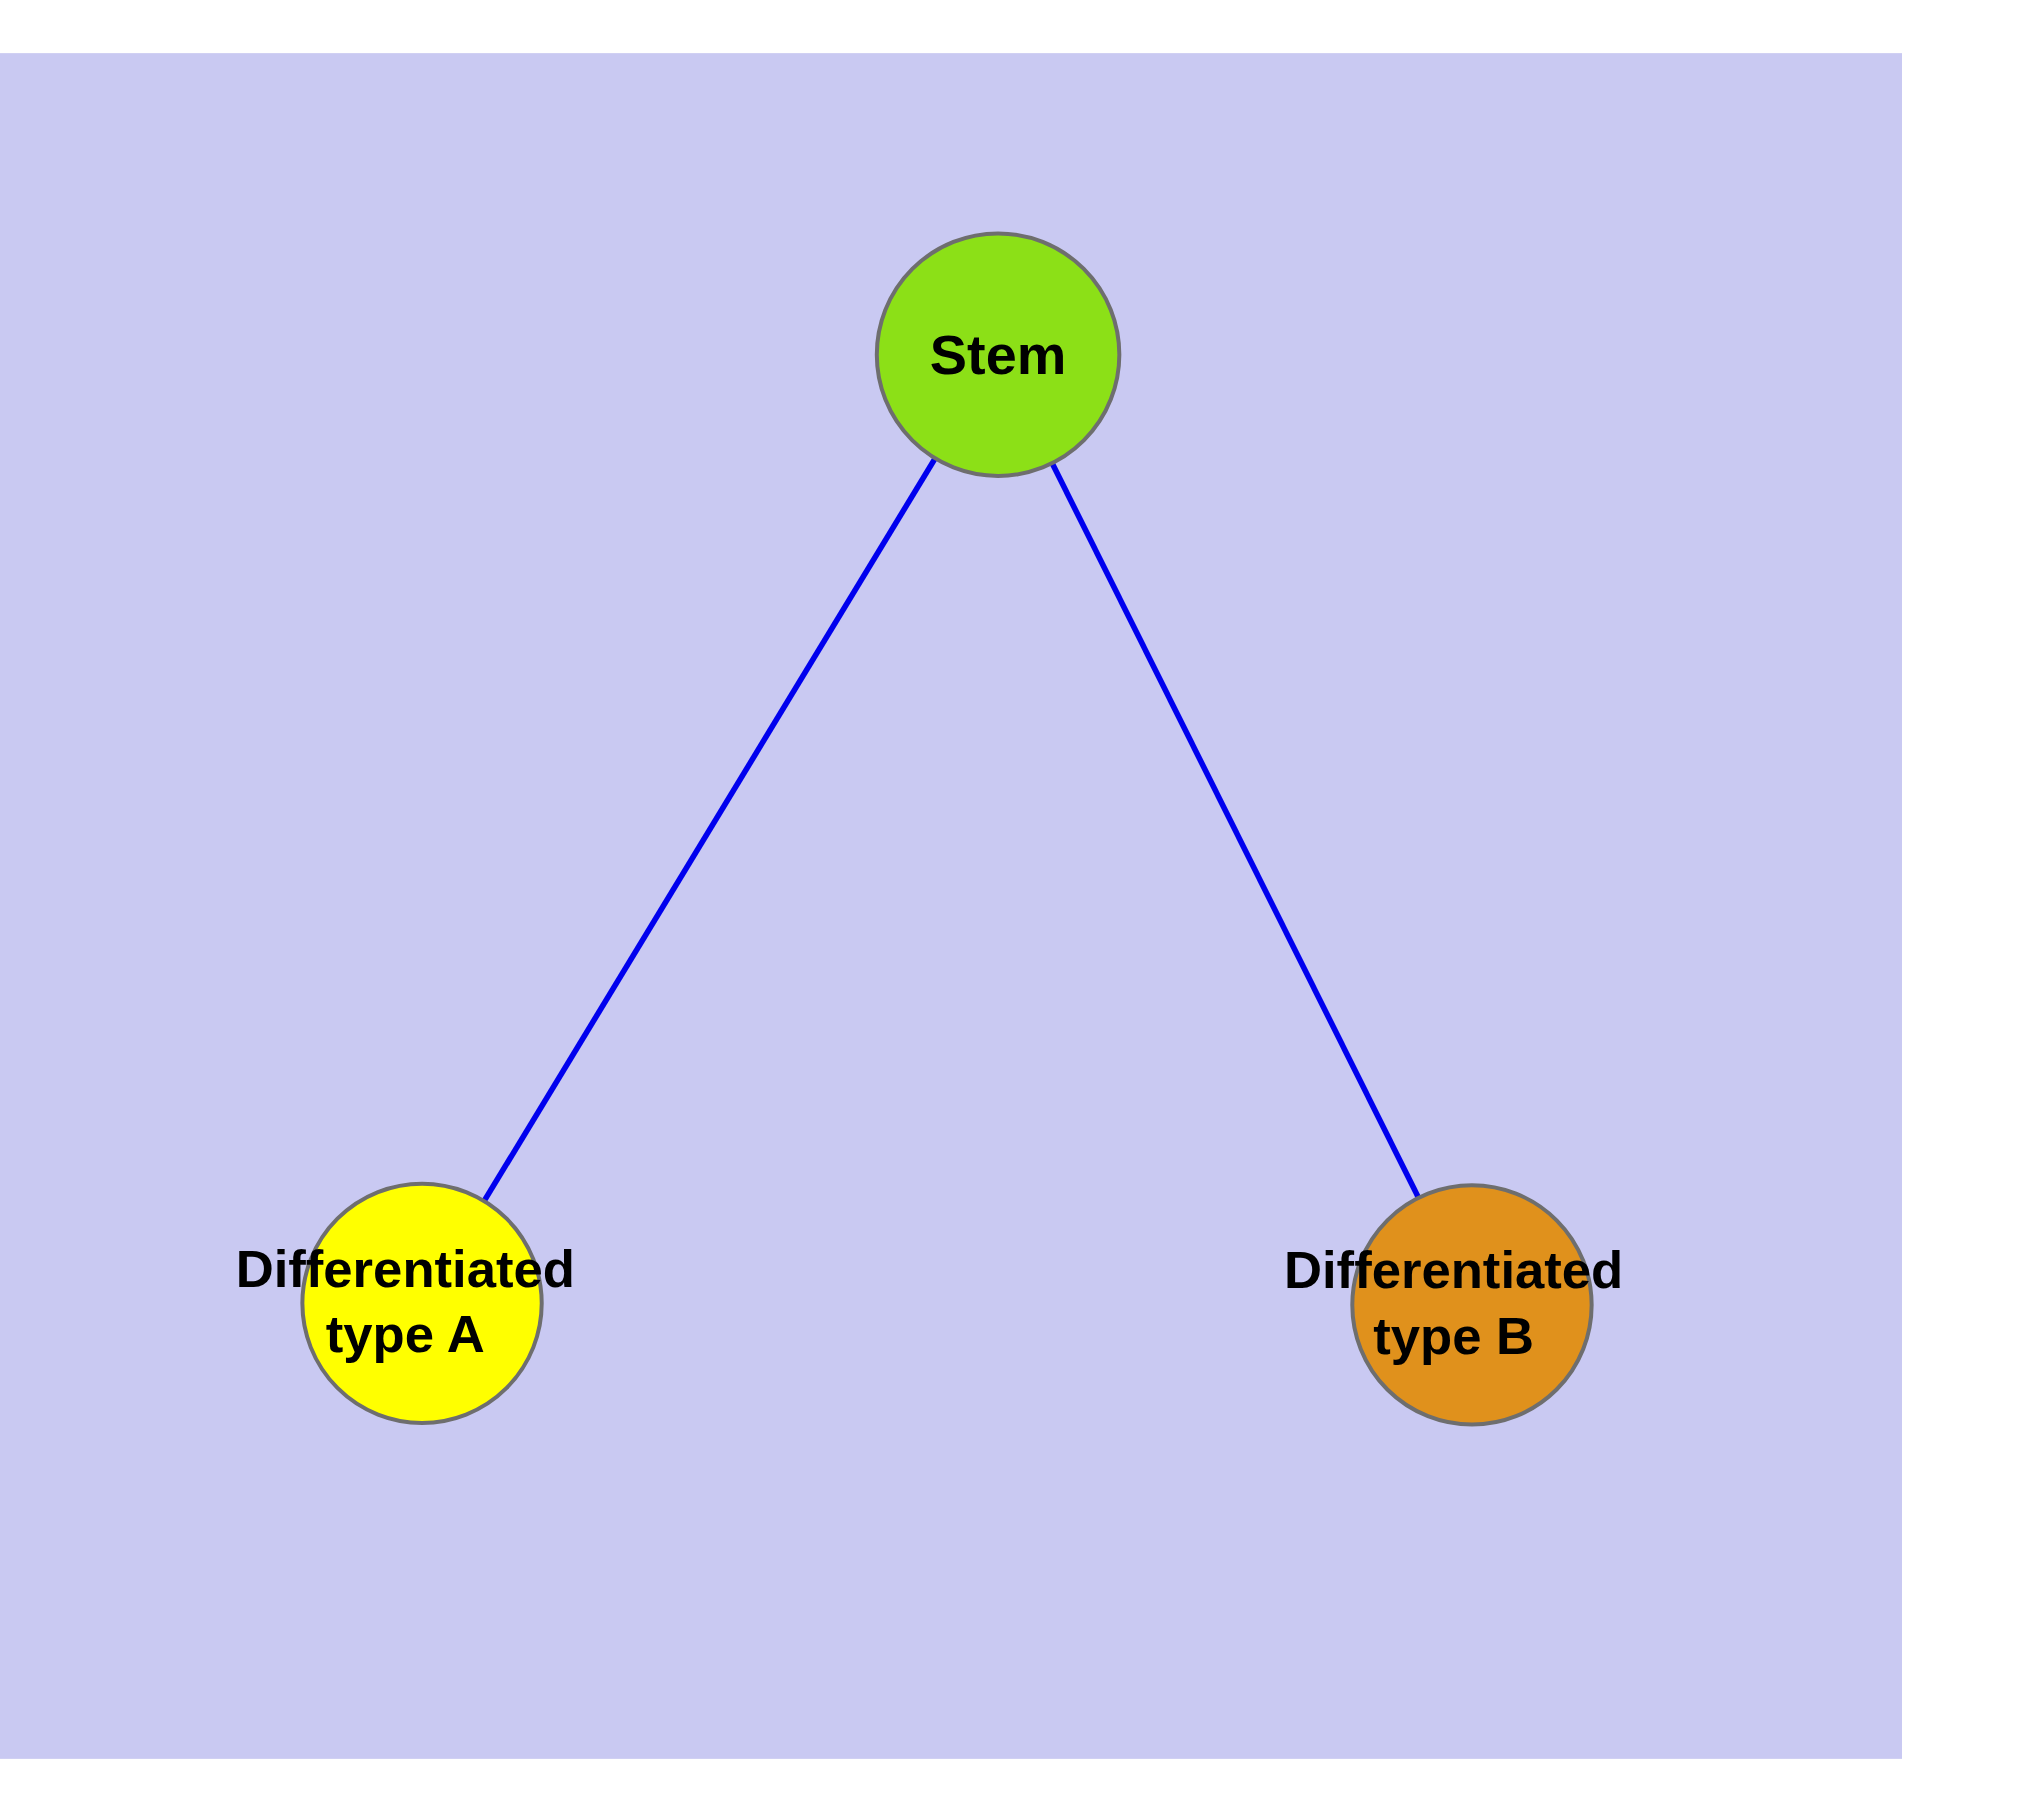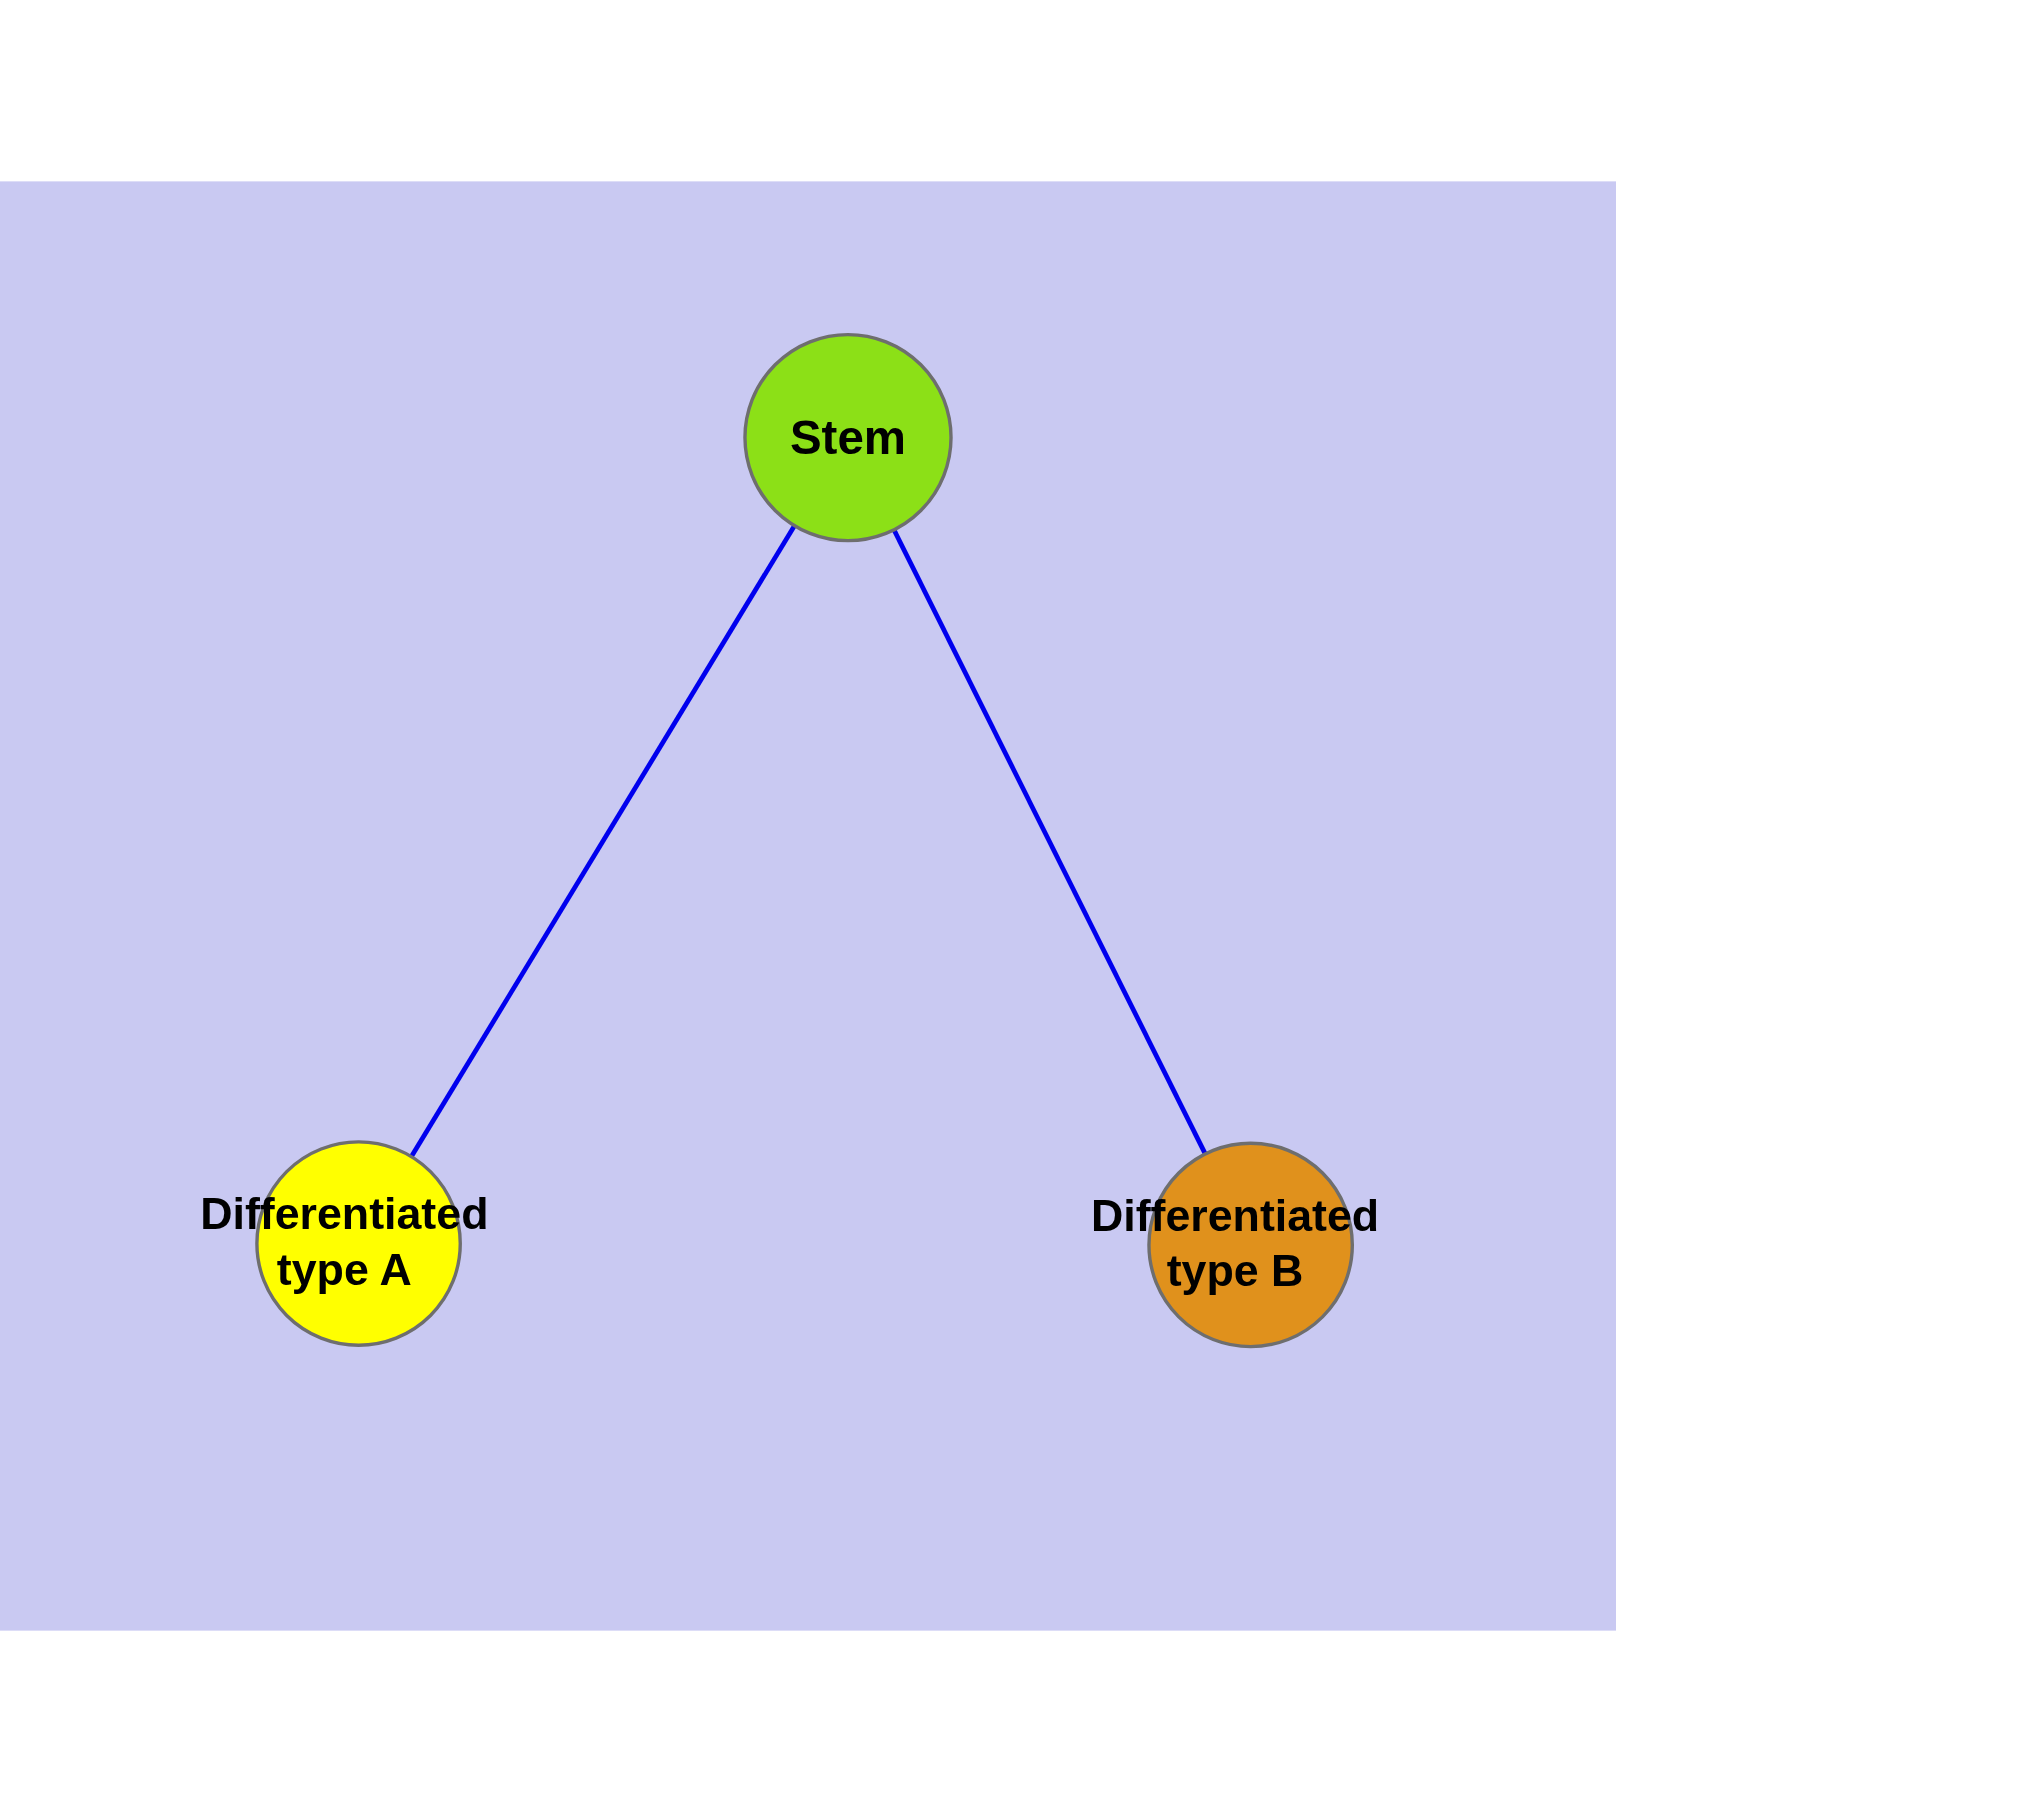--- a/index.html
+++ b/index.html
@@ -4,21 +4,21 @@
 <style>
   html, body {
     margin: 0;
     padding: 0;
     width: 2021px;
     height: 1812px;
     overflow: hidden;
     font-family: "Liberation Sans", sans-serif;
   }
   .diagram-wrap {
-    width: 1616px;
+    width: 1902px;
     height: 1812px;
     position: relative;
   }
   svg {
     display: block;
     width: 100%;
     height: 100%;
   }
   .edge {
     stroke-width: 7;

